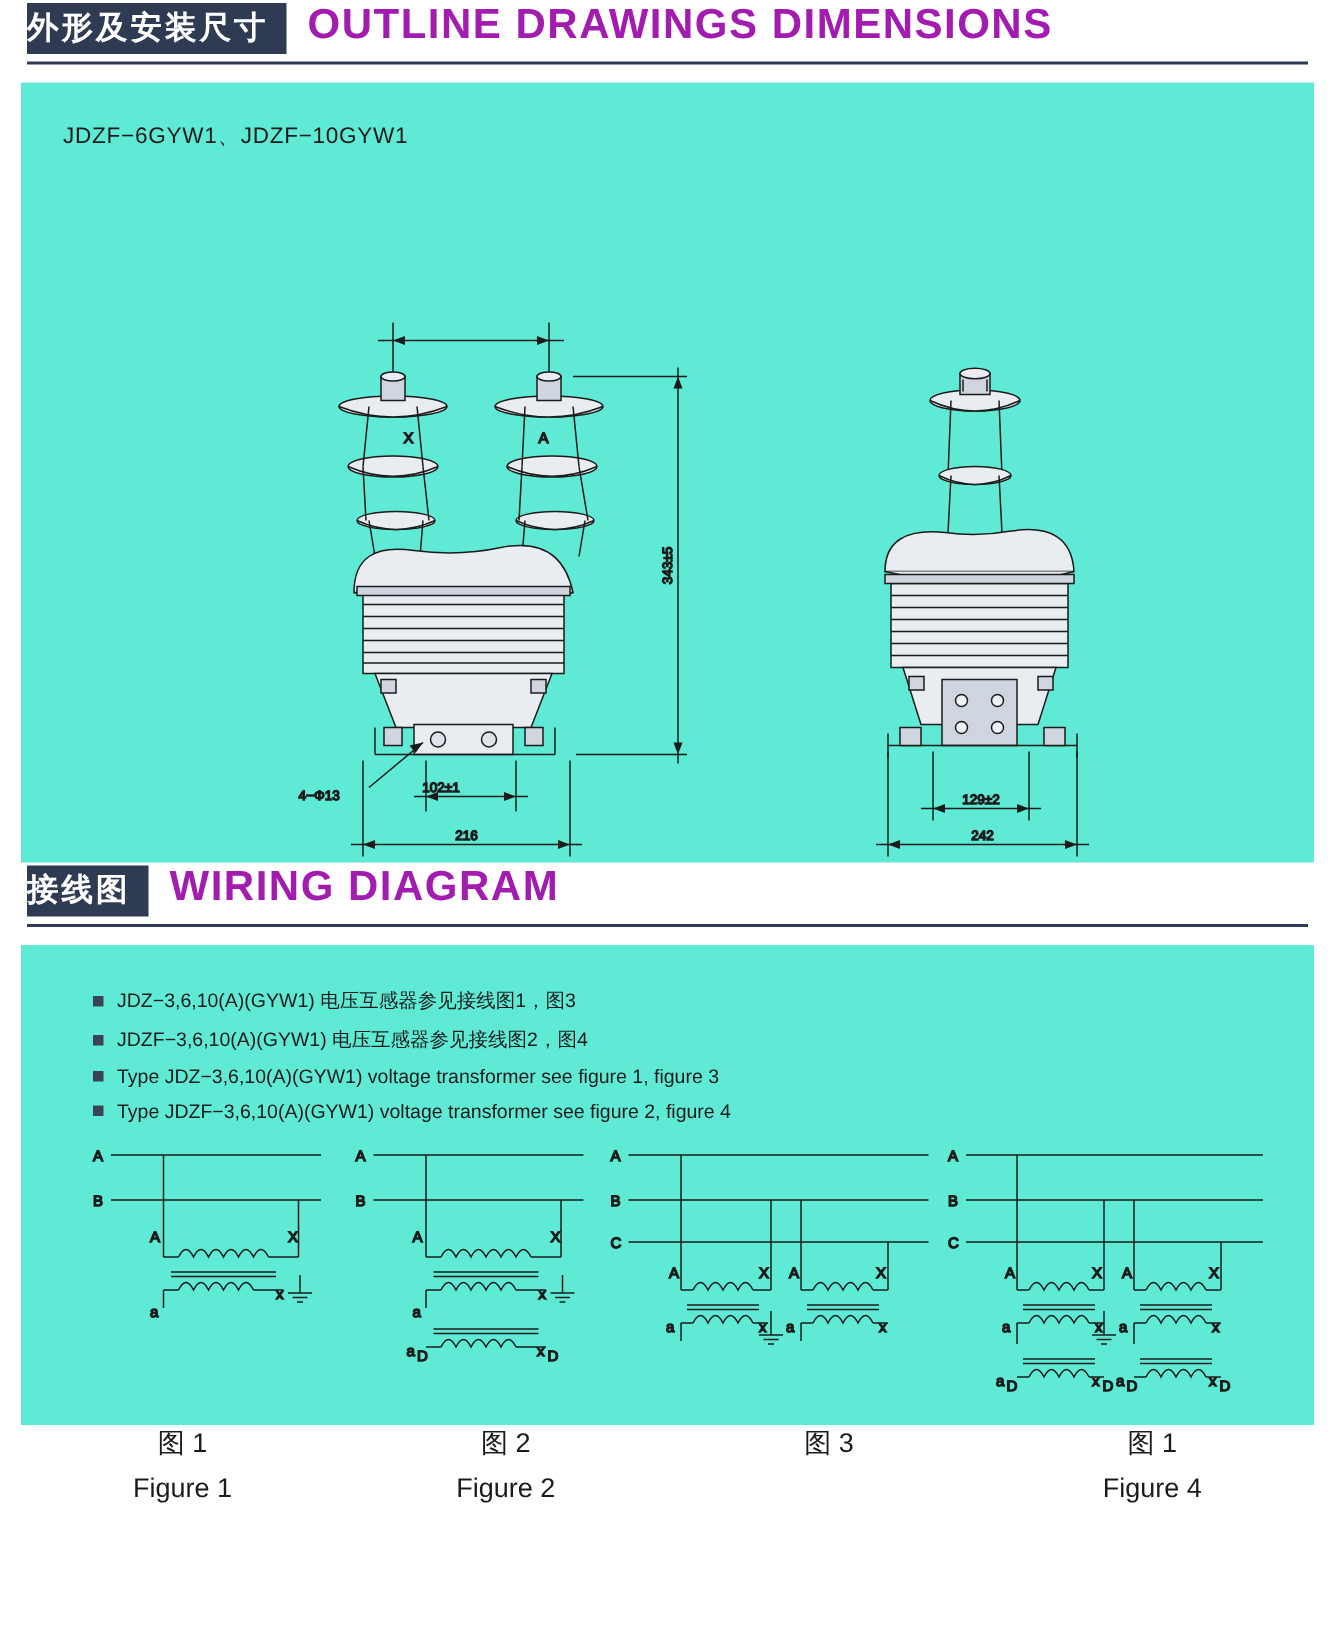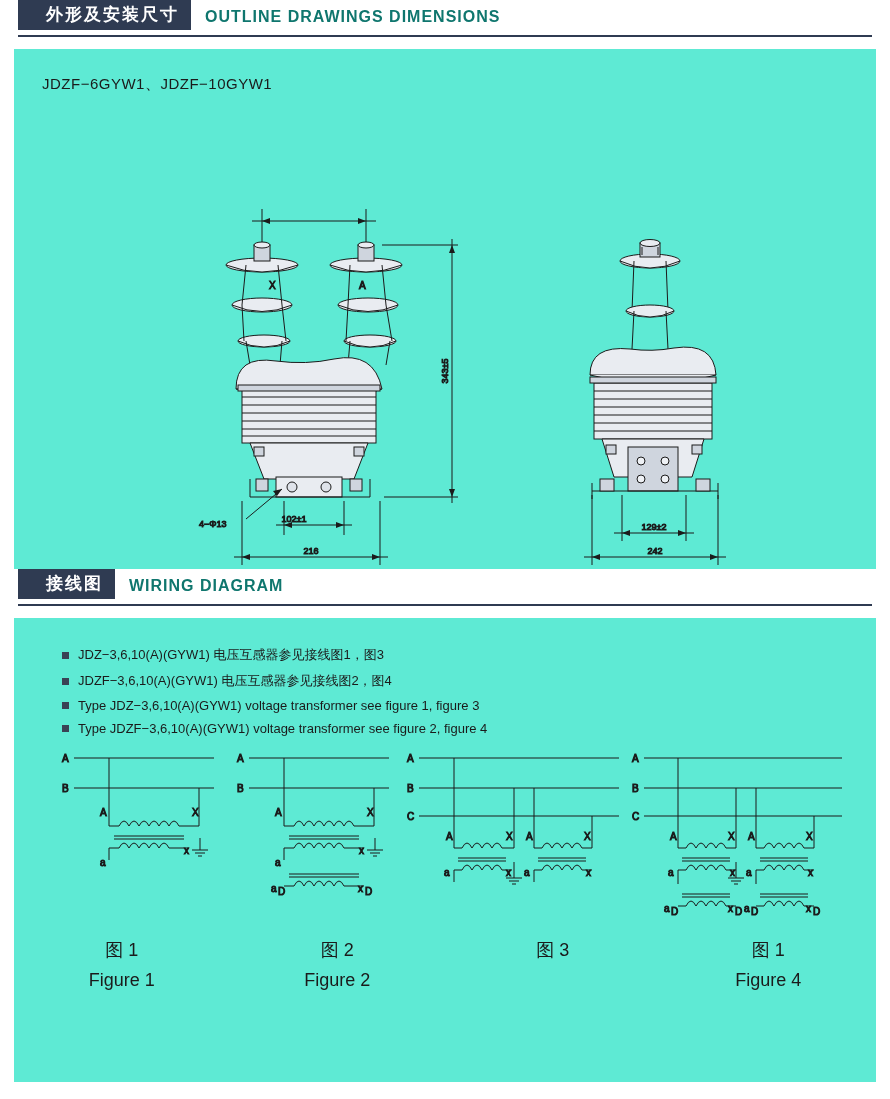--- a/index.html
+++ b/index.html
@@ -6,36 +6,36 @@
   body{
     width:890px;height:1099px;background:#ffffff;
     font-family:"Liberation Sans", sans-serif;
     color:#1b1b1b;overflow:hidden;position:relative;
   }
   .section-header{
     display:flex;align-items:flex-end;gap:0;
     padding:0 0 0 18px;
   }
   .cn-tag{
-    background:#2f3b52;color:#fff;font-size:17px;font-weight:bold;
-    letter-spacing:2px;padding:6px 12px 7px 28px;line-height:1;
+    background:#2f3b52;color:#fff;font-size:21px;font-weight:bold;
+    letter-spacing:2px;padding:6px 12px 7px 0;line-height:1;
     font-family:"DejaVu Sans", sans-serif;
   }
   .en-title{
-    font-size:16px;font-weight:bold;letter-spacing:1px;
-    padding:0 0 4px 14px;color:#0f766e;white-space:nowrap;
+    font-size:28px;font-weight:bold;letter-spacing:1px;
+    padding:0 0 4px 14px;color:#a21caf;white-space:nowrap;
   }
   .rule{
     height:2px;background:#2f3b52;margin:5px 18px 0 18px;
   }
   .panel{
     background:#5eead4;margin:12px 14px 0 14px;position:relative;
   }
   #outline-panel{height:520px;}
-  #wiring-panel{height:464px;padding-left:11px;}
+  #wiring-panel{height:320px;padding-left:11px;}
   .panel-caption{
     position:absolute;left:28px;top:26px;font-size:15px;letter-spacing:.5px;
   }
   .bullets{position:absolute;left:48px;top:28px;}
   .bullet-row{display:flex;align-items:center;gap:9px;margin-bottom:8px;font-size:13px;}
   .bullet-sq{width:7px;height:7px;background:#3a4255;display:inline-block;}
   .fig-labels{position:absolute;left:0;top:318px;width:100%;display:flex;}
   .fig-cell{flex:1;text-align:center;font-size:18px;line-height:1.65;}
   svg{display:block;}
   .dim-t{font-size:9px;font-family:"Liberation Sans",sans-serif;fill:#111;}

